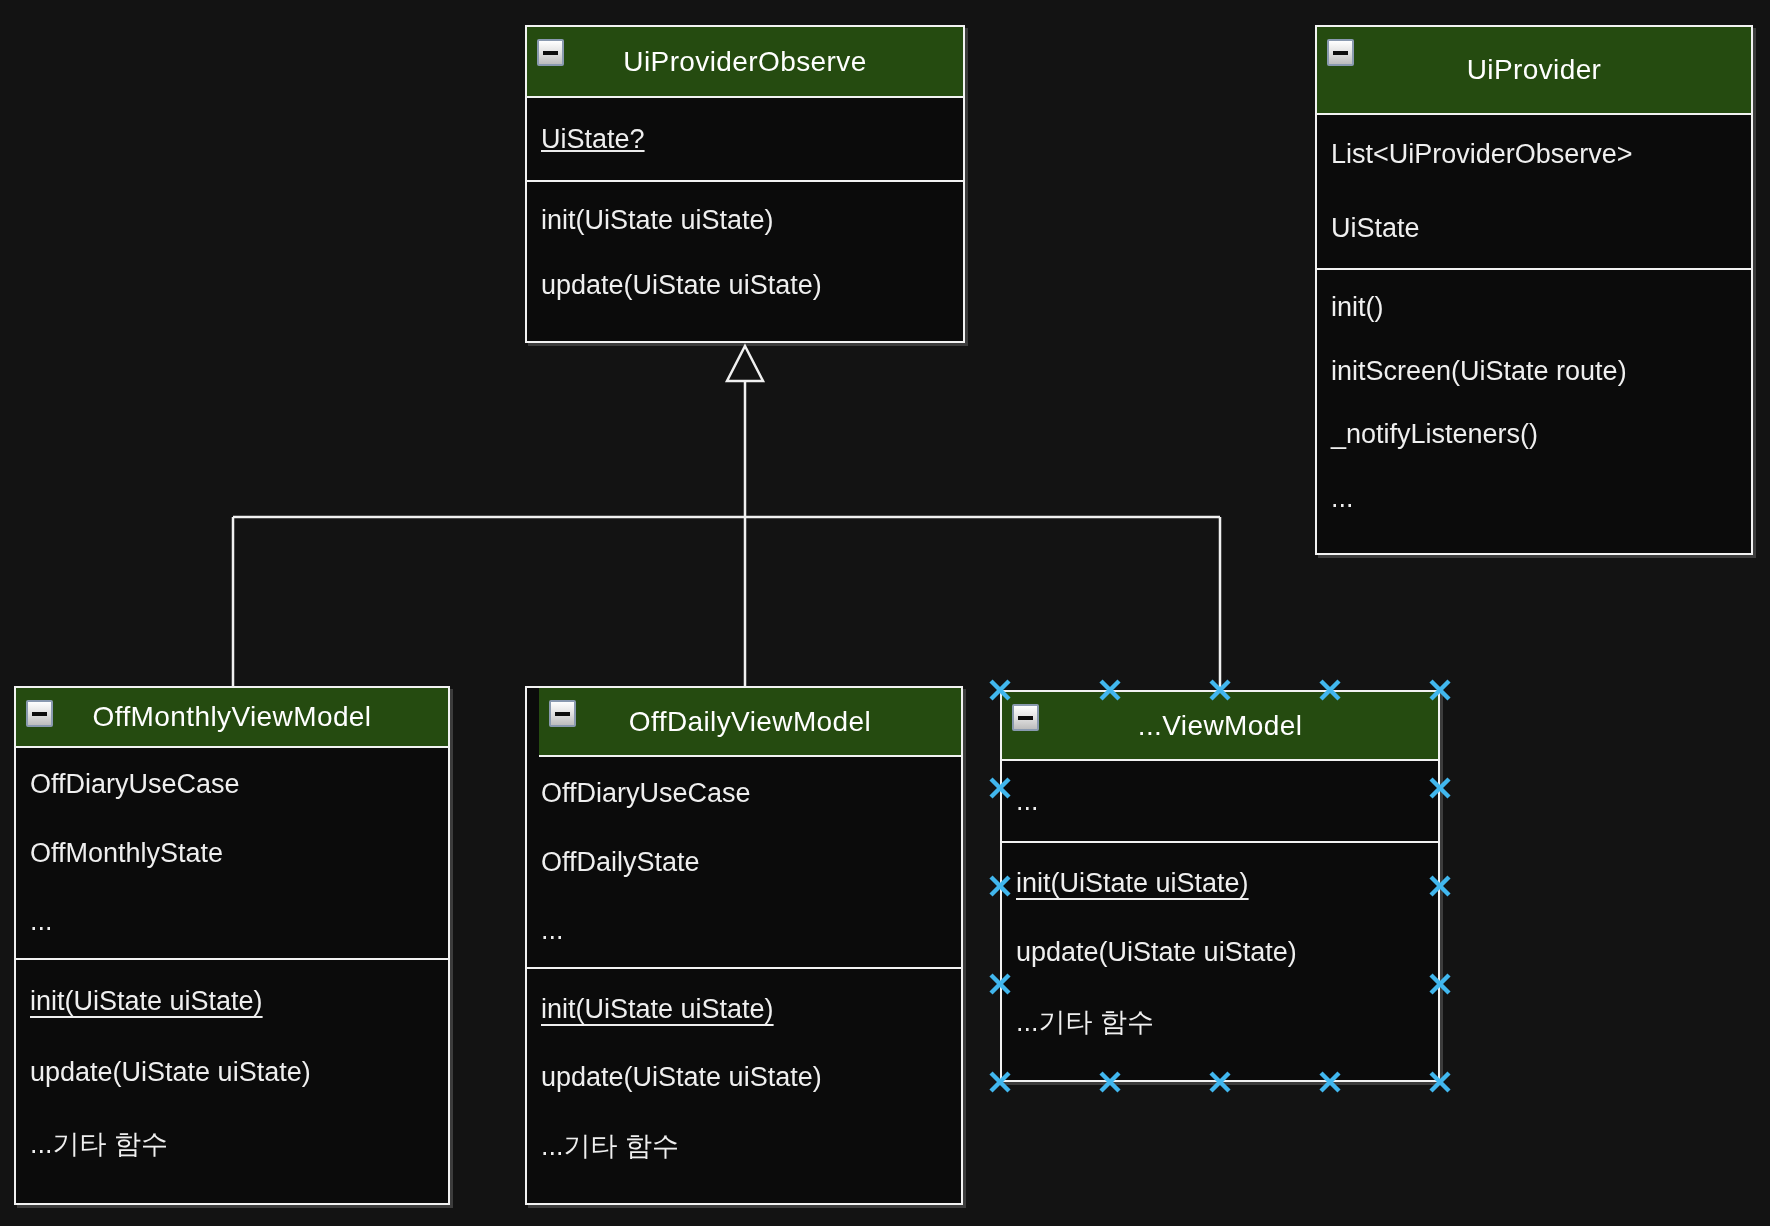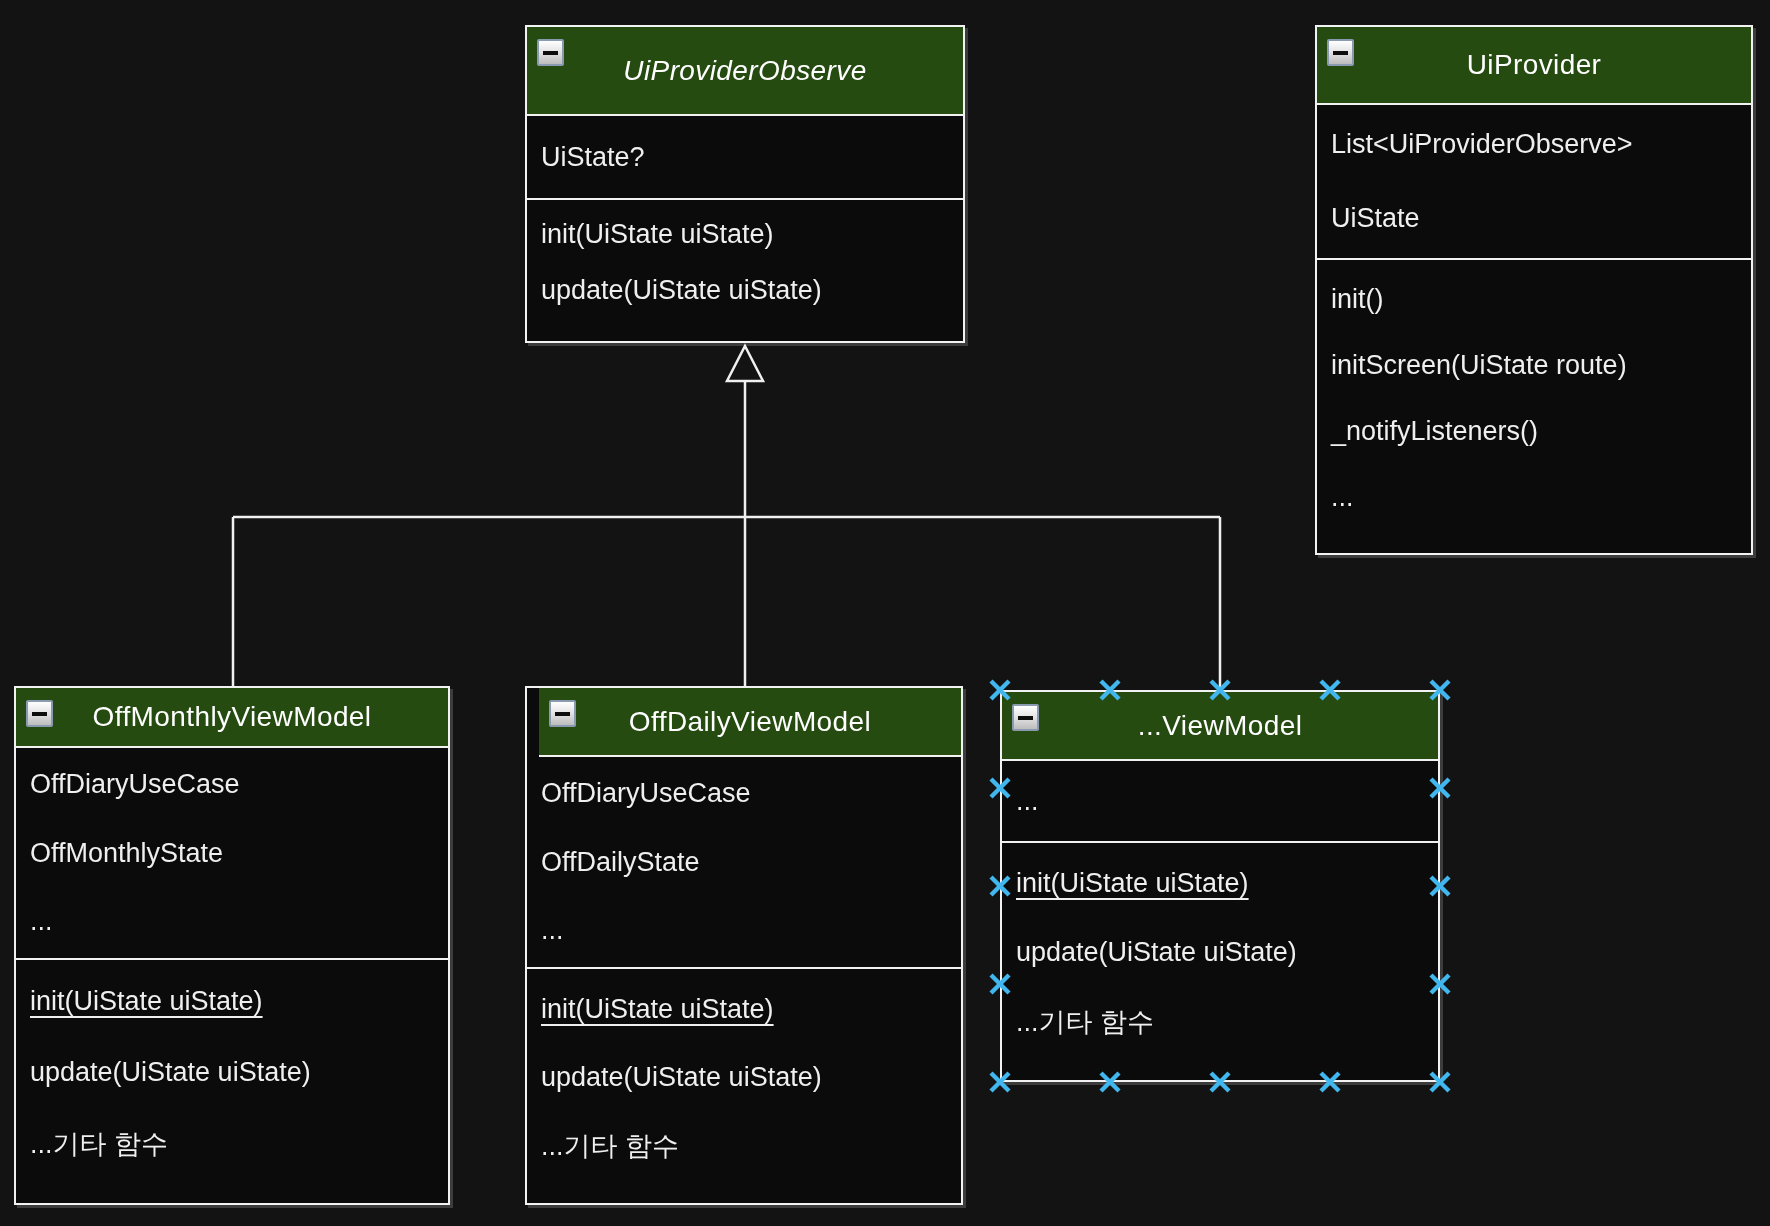--- a/index.html
+++ b/index.html
@@ -35,37 +35,37 @@
   }
   .u-static{text-decoration:underline;text-underline-offset:6px;text-decoration-thickness:2px;}
   .overlay{position:absolute;left:0;top:0;z-index:5;pointer-events:none;}
 </style>
 </head>
 <body>
 
 <div class="canvas">
 
   <div class="uml-box" style="left:525px;top:25px;width:440px;height:318px;">
-    <div class="uml-header" style="height:89px;font-style:italic;">
+    <div class="uml-header" style="height:71px;">
       <span class="collapse-btn">
         <span class="minus-glyph"></span>
       </span>
       <span class="uml-title">UiProviderObserve</span>
     </div>
-    <div class="uml-fields" style="height:84px;">
+    <div class="uml-fields" style="height:84px;text-decoration:underline;">
       <div class="uml-row">UiState?</div>
     </div>
     <div class="uml-methods">
       <div class="uml-row">init(UiState uiState)</div>
       <div class="uml-row">update(UiState uiState)</div>
     </div>
   </div>
 
   <div class="uml-box" style="left:1315px;top:25px;width:438px;height:530px;">
-    <div class="uml-header" style="height:78px;text-align:center;">
+    <div class="uml-header" style="height:88px;text-align:center;">
       <span class="collapse-btn">
         <span class="minus-glyph"></span>
       </span>
       <span class="uml-title">UiProvider</span>
     </div>
     <div class="uml-fields" style="height:155px;">
       <div class="uml-row">List&lt;UiProviderObserve&gt;</div>
       <div class="uml-row">UiState</div>
     </div>
     <div class="uml-methods">

